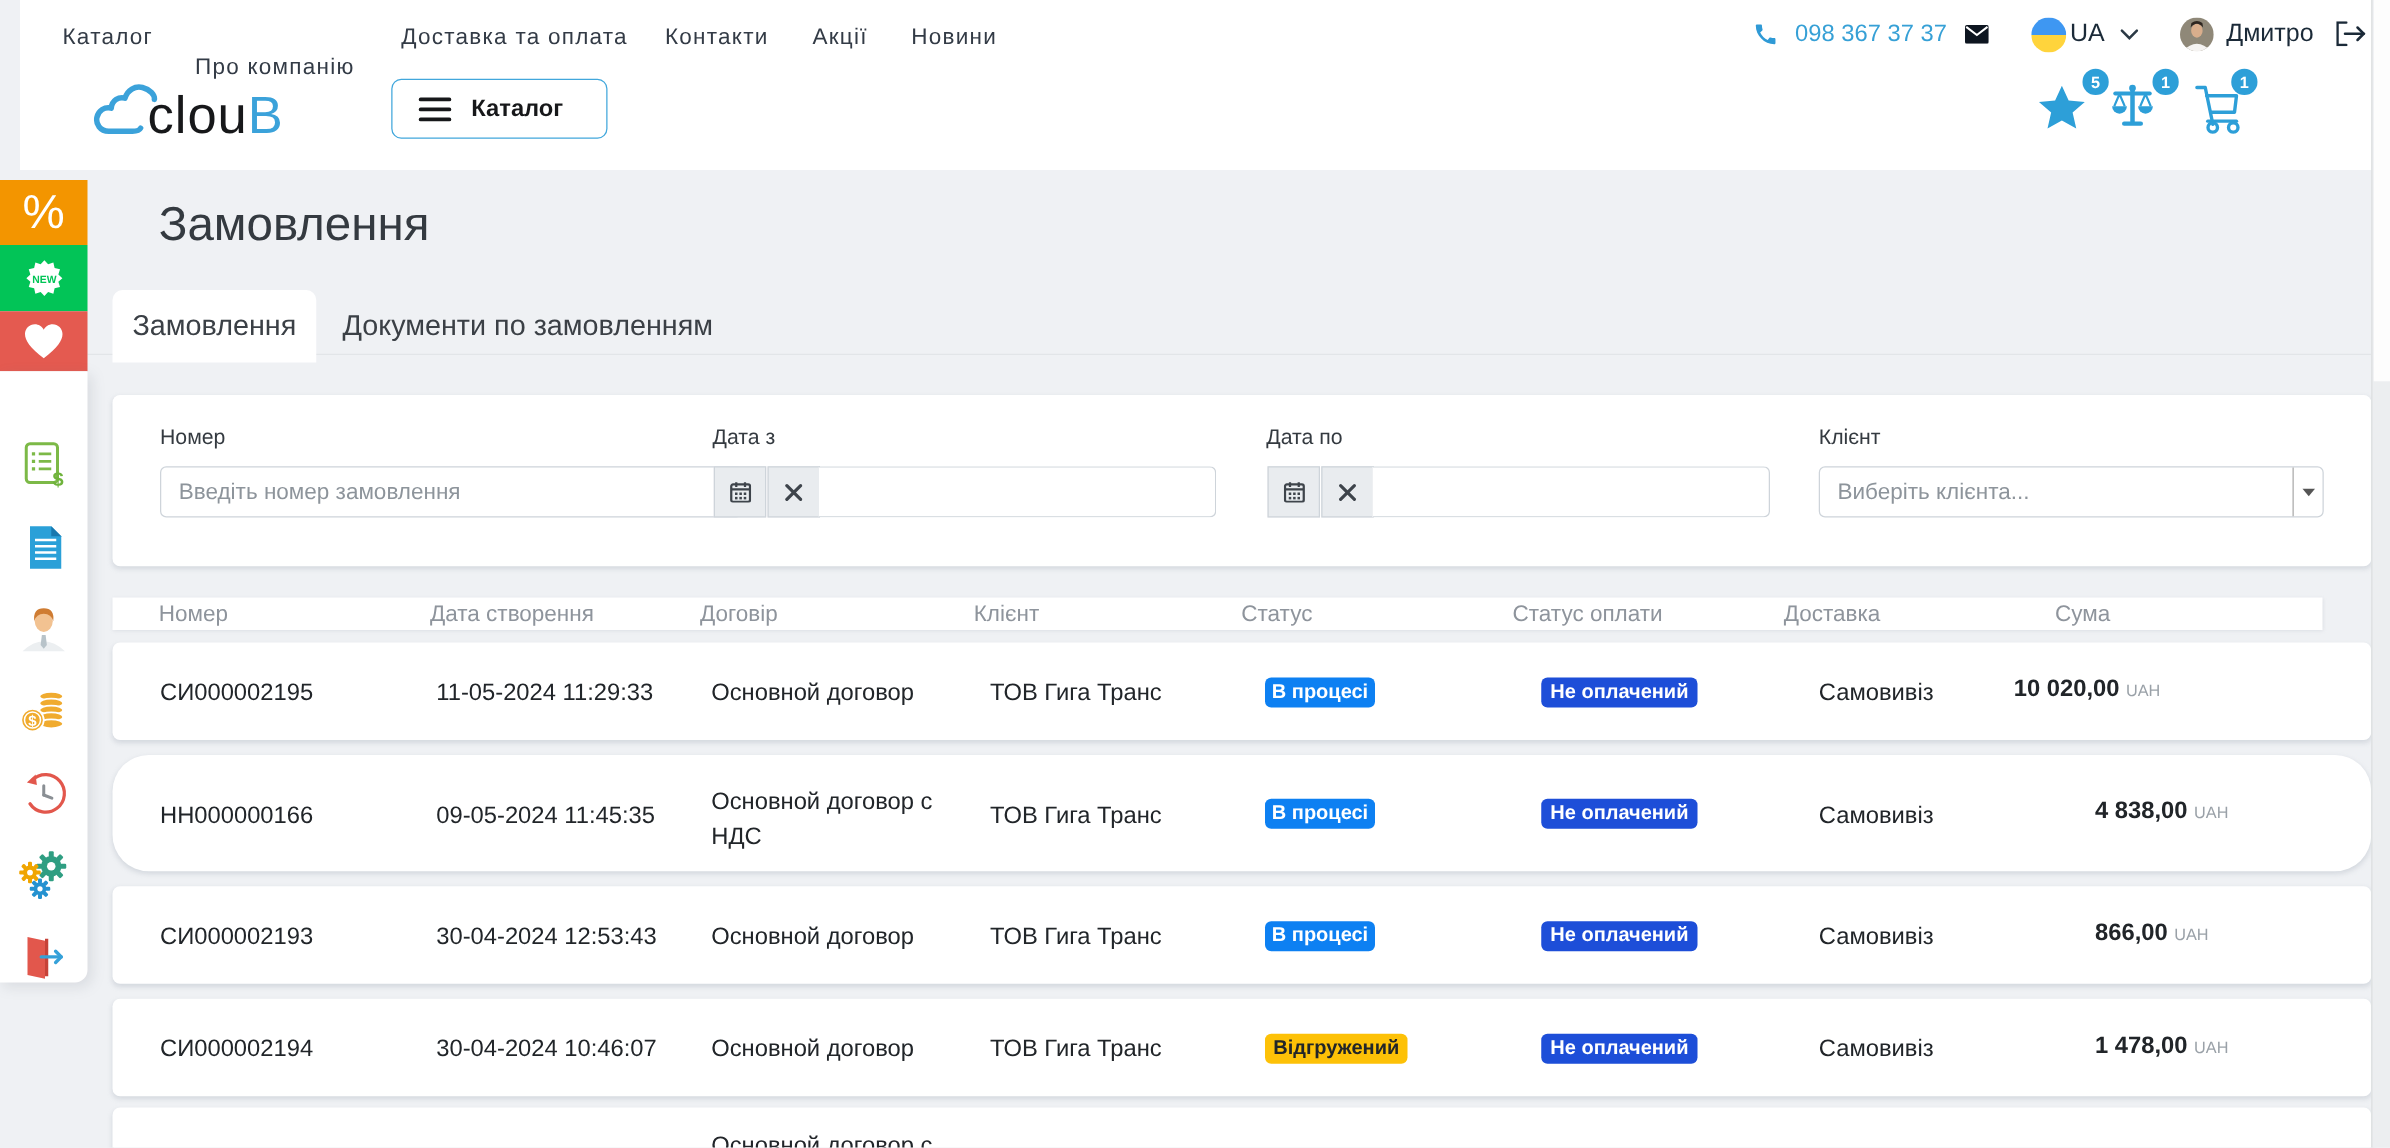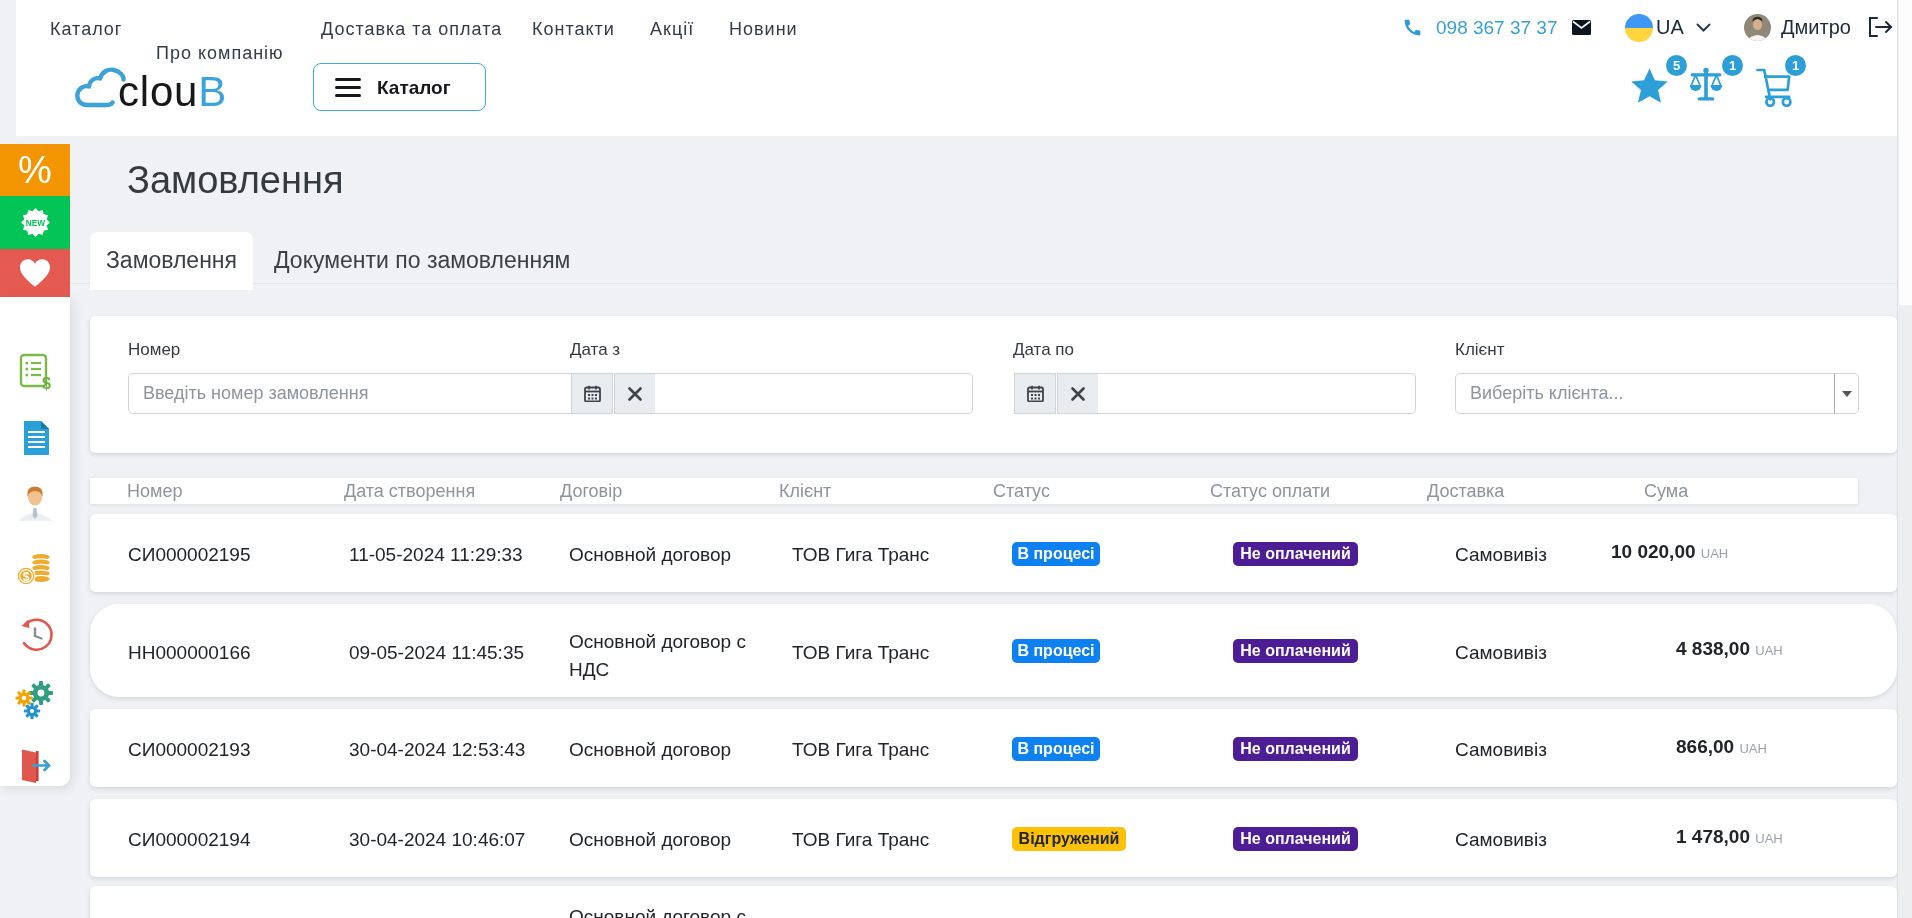--- a/index.html
+++ b/index.html
@@ -56,21 +56,21 @@
 .finput { position:absolute; top:57px; height:41px; border:1px solid #ced4da; border-radius:5px; background:#fff; font-size:18px; color:#8d949b; font-family:"Liberation Sans",sans-serif; }
 .addon { position:absolute; top:57px; width:42px; height:41px; background:#e9ecef; border:1px solid #ced4da; display:flex; align-items:center; justify-content:center; }
 
 
 #thead { position:absolute; left:90px; top:478px; width:1768px; height:26px; background:#fff; box-shadow:0 1px 3px rgba(145,155,170,.22); }
 .th { position:absolute; top:3px; font-size:18px; color:#8e949c; white-space:nowrap; }
 .row { position:absolute; left:90px; width:1807px; background:#fff; border-radius:6px; box-shadow:0 2px 4px rgba(145,155,170,.28); }
 .cell { position:absolute; font-size:19px; color:#212529; white-space:nowrap; }
 .pill { position:absolute; height:24px; border-radius:5px; color:#fff; font-size:16px; font-weight:bold; line-height:24px; text-align:center; }
 .pill-blue { background:#0d80f2; }
-.pill-red { background:#4c1d95; }
+.pill-red { background:#1d4ed8; }
 .pill-yellow { background:#fdc107; color:#212529; }
 .sum { position:absolute; font-size:19px; font-weight:bold; color:#212529; white-space:nowrap; }
 .sum small { font-size:13px; font-weight:normal; color:#9aa1a8; }
 
 
 #sbar { position:absolute; left:1897px; top:0; width:15px; height:918px; background:#eceef0; border-left:1px solid #dcdee0; z-index:9; }
 #sbar .thumb { position:absolute; left:1px; top:0; width:14px; height:305px; background:#fdfdfd; }
 </style>
 </head>
 <body>

